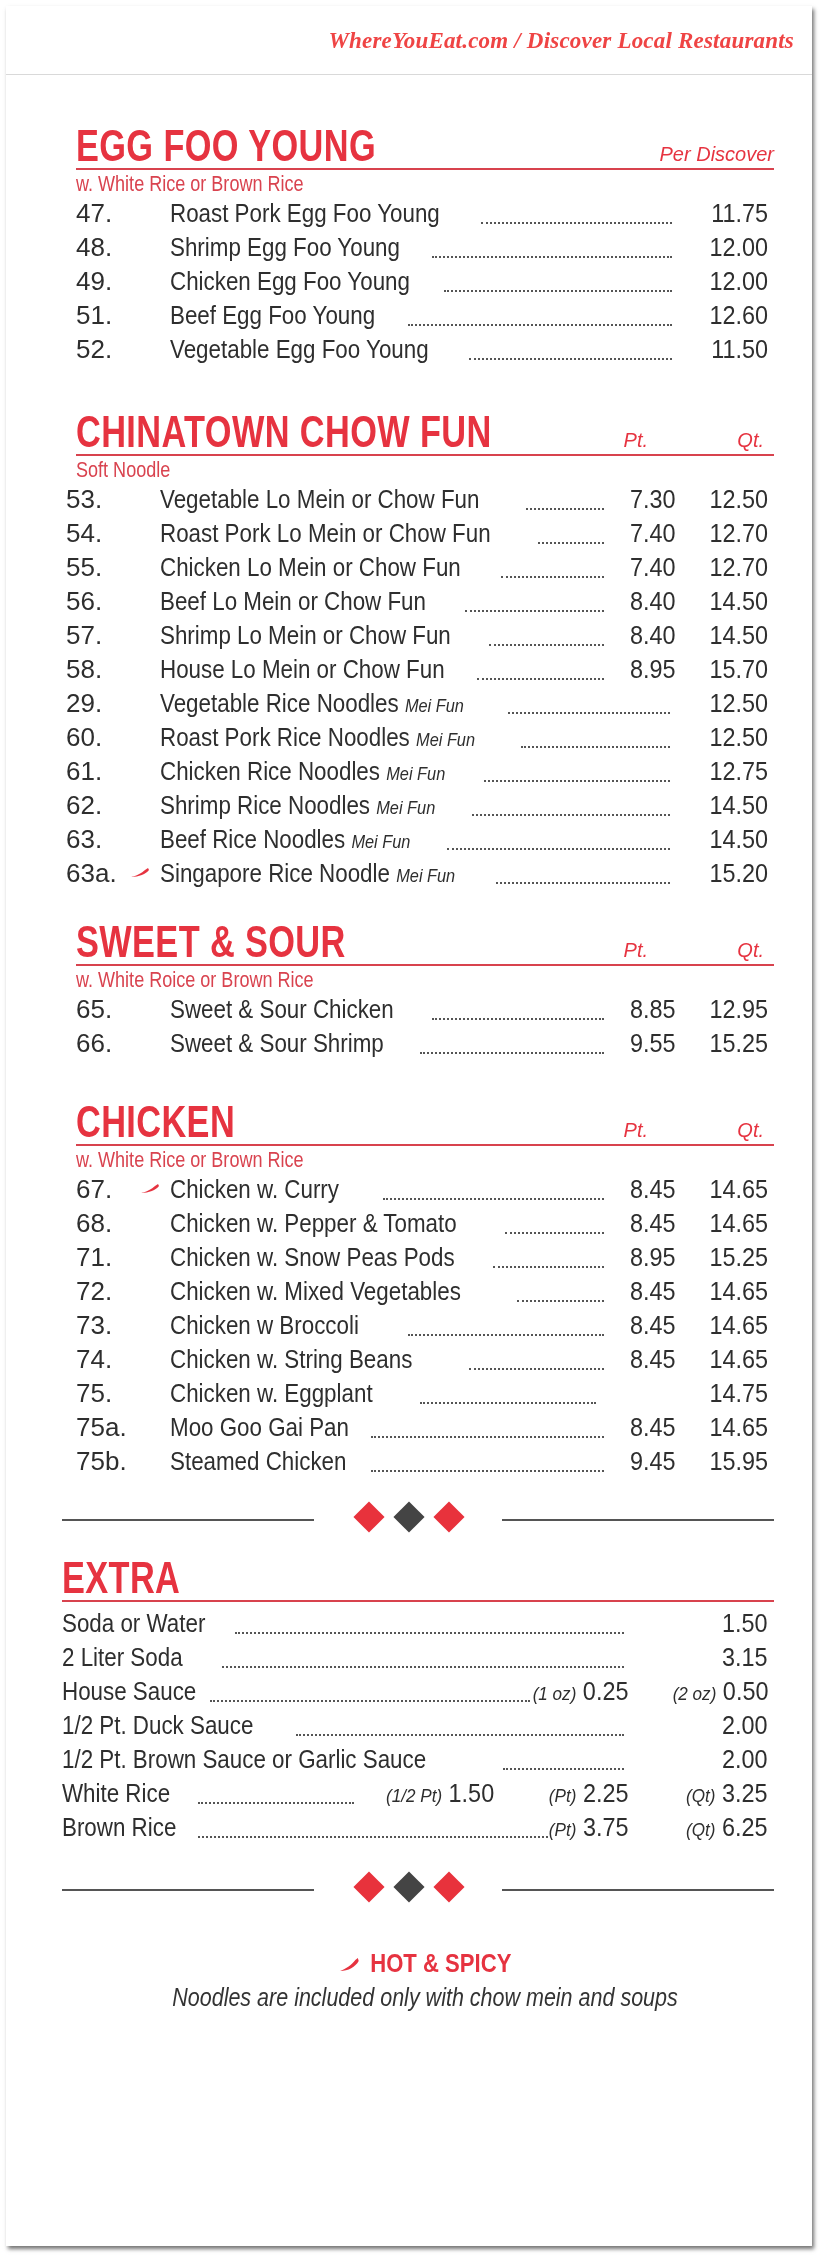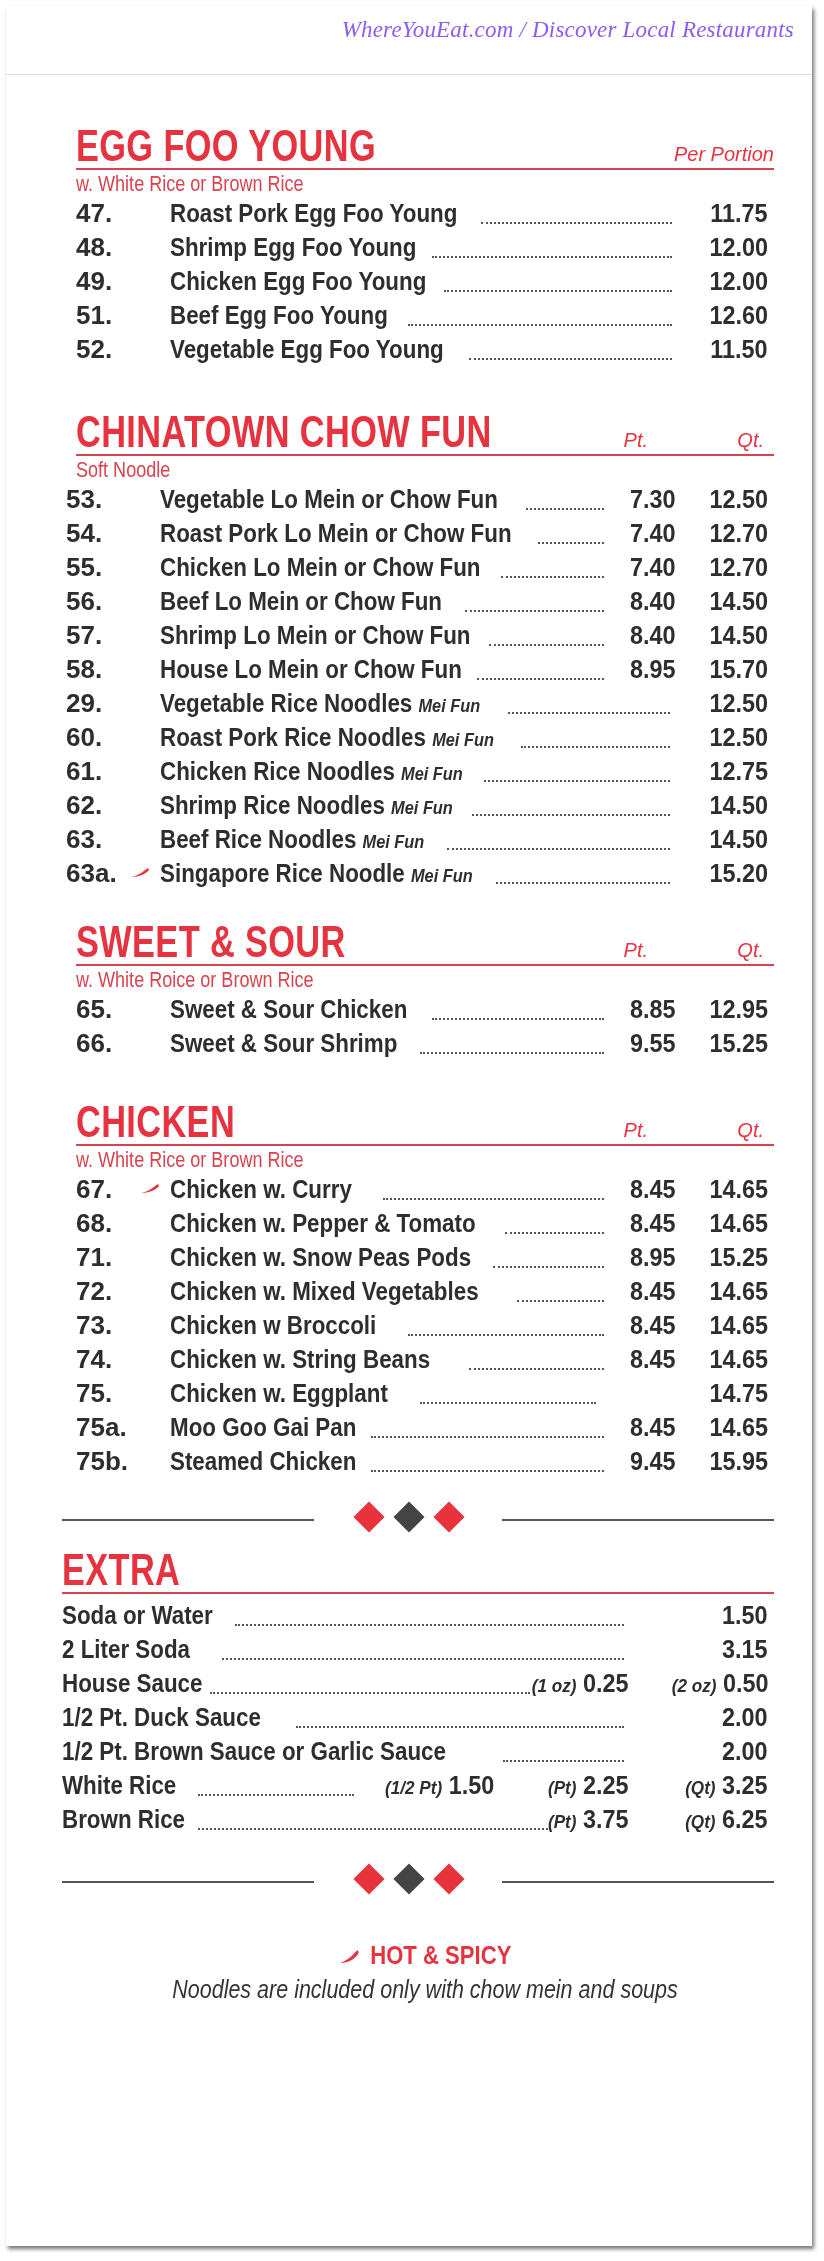--- a/index.html
+++ b/index.html
@@ -7,40 +7,40 @@
   .page {
     position:absolute; left:6px; top:6px; width:806px; height:2240px;
     background:#ffffff;
     box-shadow: 2px 3px 4px rgba(0,0,0,0.55);
   }
   .topbar {
     position:absolute; left:0; top:0; width:806px; height:68px;
     border-bottom:1px solid #d9d9d9;
   }
   .site-title {
-    position:absolute; right:18px; top:11px;
-    font-family:"Liberation Serif", serif; font-style:italic; font-weight:normal;
-    font-size:23px; color:#8b5cf6; letter-spacing:0.2px;
+    position:absolute; right:18px; top:22px;
+    font-family:"Liberation Serif", serif; font-style:italic; font-weight:bold;
+    font-size:23px; color:#ef4444; letter-spacing:0.2px;
   }
   .menu { position:absolute; left:70px; top:118px; width:698px; color:#2e2e2e; }
   .sec-head { position:relative; border-bottom:2px solid #d8434e; }
   .sec-title {
     font-family:"Liberation Sans", sans-serif; font-weight:bold; color:#e63340;
     font-size:44px; line-height:44px; transform:scaleX(0.78); transform-origin:left bottom;
     display:inline-block; white-space:nowrap; letter-spacing:0.5px;
   }
   .sec-title .dark { color:#2b2b2b; }
   .col-hdr {
     position:absolute; bottom:2px; font-style:italic; color:#e63340; font-size:20px;
   }
   .sub {
     color:#d9434f; font-size:22px; margin-top:2px; line-height:24px;
     transform:scaleX(0.82); transform-origin:left; white-space:nowrap;
   }
-  .row { position:relative; height:34px; font-size:26px; line-height:34px; white-space:nowrap;font-weight:bold; }
+  .row { position:relative; height:34px; font-size:26px; line-height:34px; white-space:nowrap; }
   .row .num { position:absolute; left:0; width:86px; text-align:left; }
   .row .name {
     position:absolute; left:94px; display:inline-block;
     transform:scaleX(0.86); transform-origin:left;
   }
   .row .mei { font-style:italic; font-size:19px; }
   .dots { position:absolute; height:2px; top:24px; border-bottom:2px dotted #555; }
   .pt { position:absolute; right:98px; text-align:right; transform:scaleX(0.9); transform-origin:right; }
   .qt { position:absolute; right:6px; text-align:right; transform:scaleX(0.9); transform-origin:right; }
   .chili { position:absolute; left:64px; top:12px; width:20px; height:10px; }
@@ -64,21 +64,21 @@
 <div class="page">
   <div class="topbar">
     <div class="site-title">WhereYouEat.com / Discover Local Restaurants</div>
   </div>
 
   <div class="menu">
 
     <div>
       <div class="sec-head">
         <span class="sec-title">EGG FOO YOUNG</span>
-        <span class="col-hdr" style="right:0;">Per Portion</span>
+        <span class="col-hdr" style="right:0;">Per Discover</span>
       </div>
       <div class="sub">w. White Rice or  Brown Rice</div>
       <div id="efy-rows">
           <div class="row">
             <span class="num">47.</span>
             <span class="name"><span>Roast Pork Egg Foo Young</span></span>
             <span class="dots" style="left:405px; right:102px;"></span>
             <span class="qt">11.75</span>
           </div>
           <div class="row">
@@ -302,21 +302,21 @@
     </div>
 
     <div class="divider" style="margin-top:22px; margin-left:-14px; width:712px;">
       <div class="line" style="left:0; width:252px;"></div>
       <div class="diamond" style="left:296px; background:#e8323c;"></div>
       <div class="diamond" style="left:336px; background:#444;"></div>
       <div class="diamond" style="left:376px; background:#e8323c;"></div>
       <div class="line" style="left:440px; width:272px;"></div>
     </div>
 
-    <div class="extra" style="margin-top:8px; margin-left:-14px; width:712px;">
+    <div class="extra" style="margin-top:16px; margin-left:-14px; width:712px;">
       <div class="sec-head">
         <span class="sec-title">EXTRA</span>
       </div>
       <div id="ex-rows" style="margin-top:4px;">
           <div class="row">
             <span class="name">Soda or Water</span>
             <span class="dots" style="left:173px; right:150px;"></span>
             <span class="qt"><span>1.50</span></span>
           </div>
           <div class="row">

